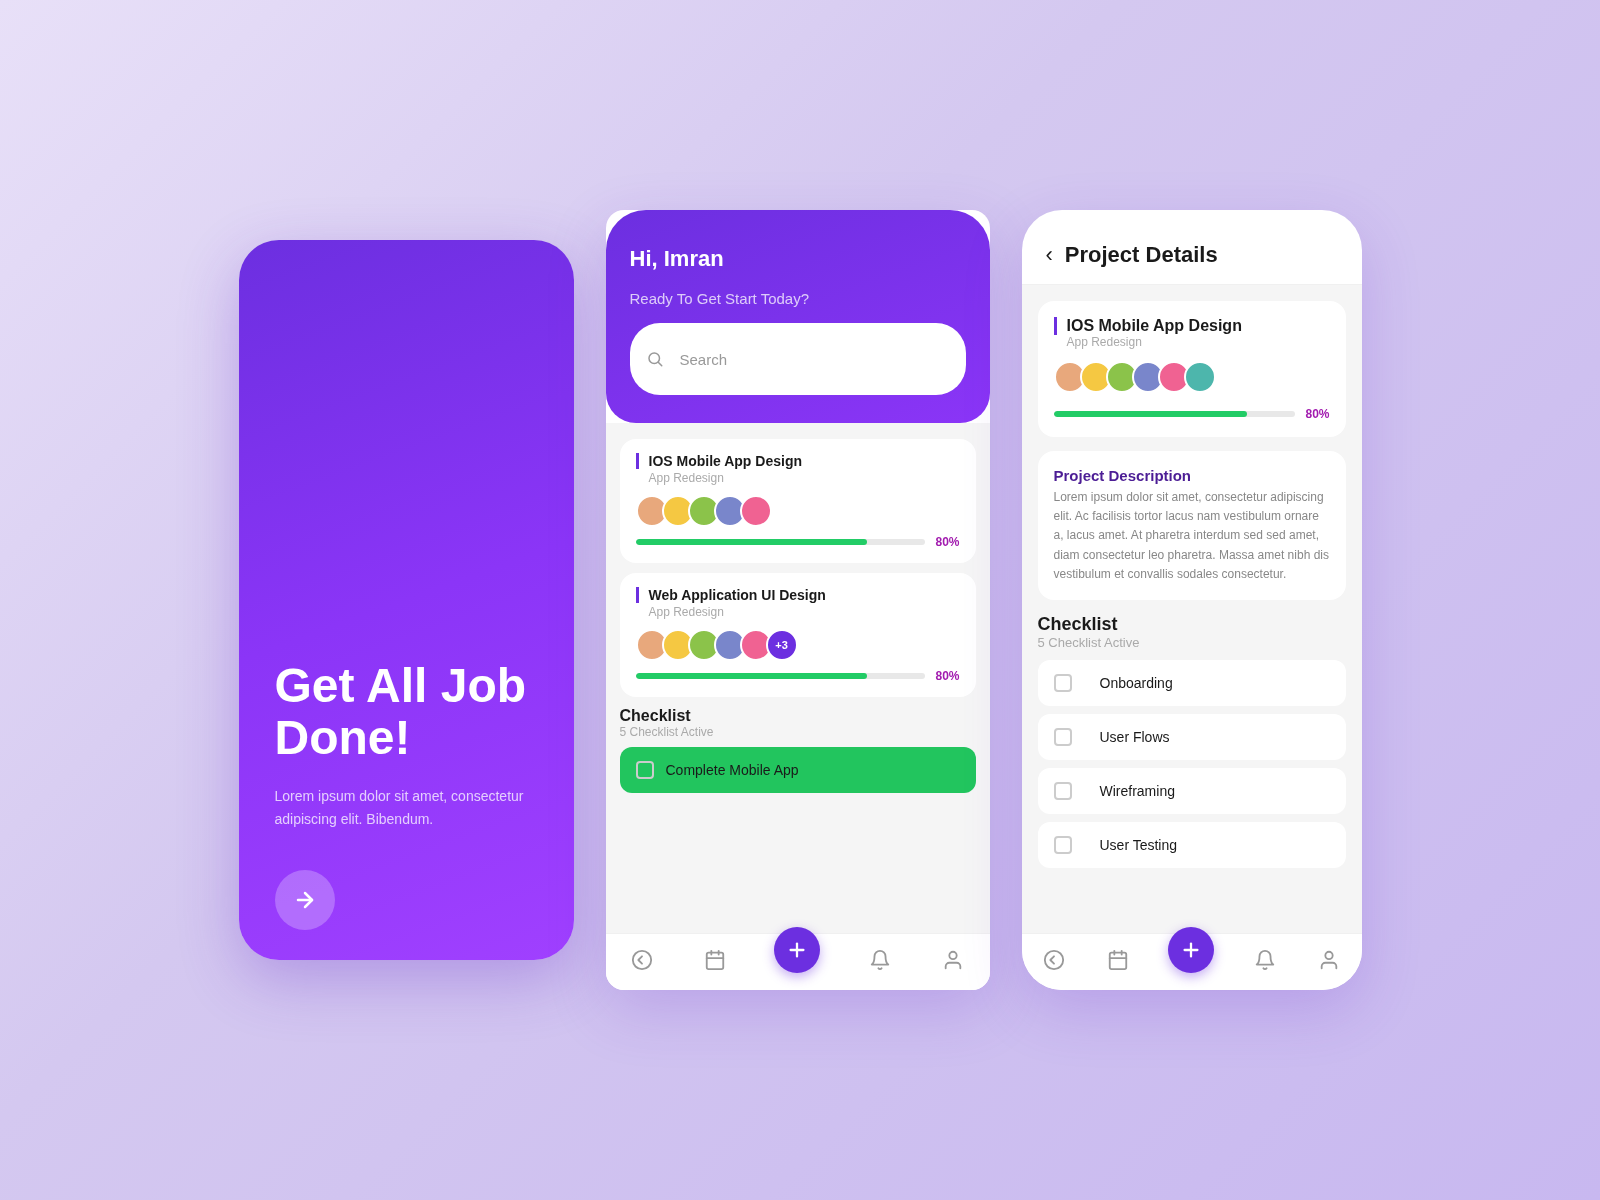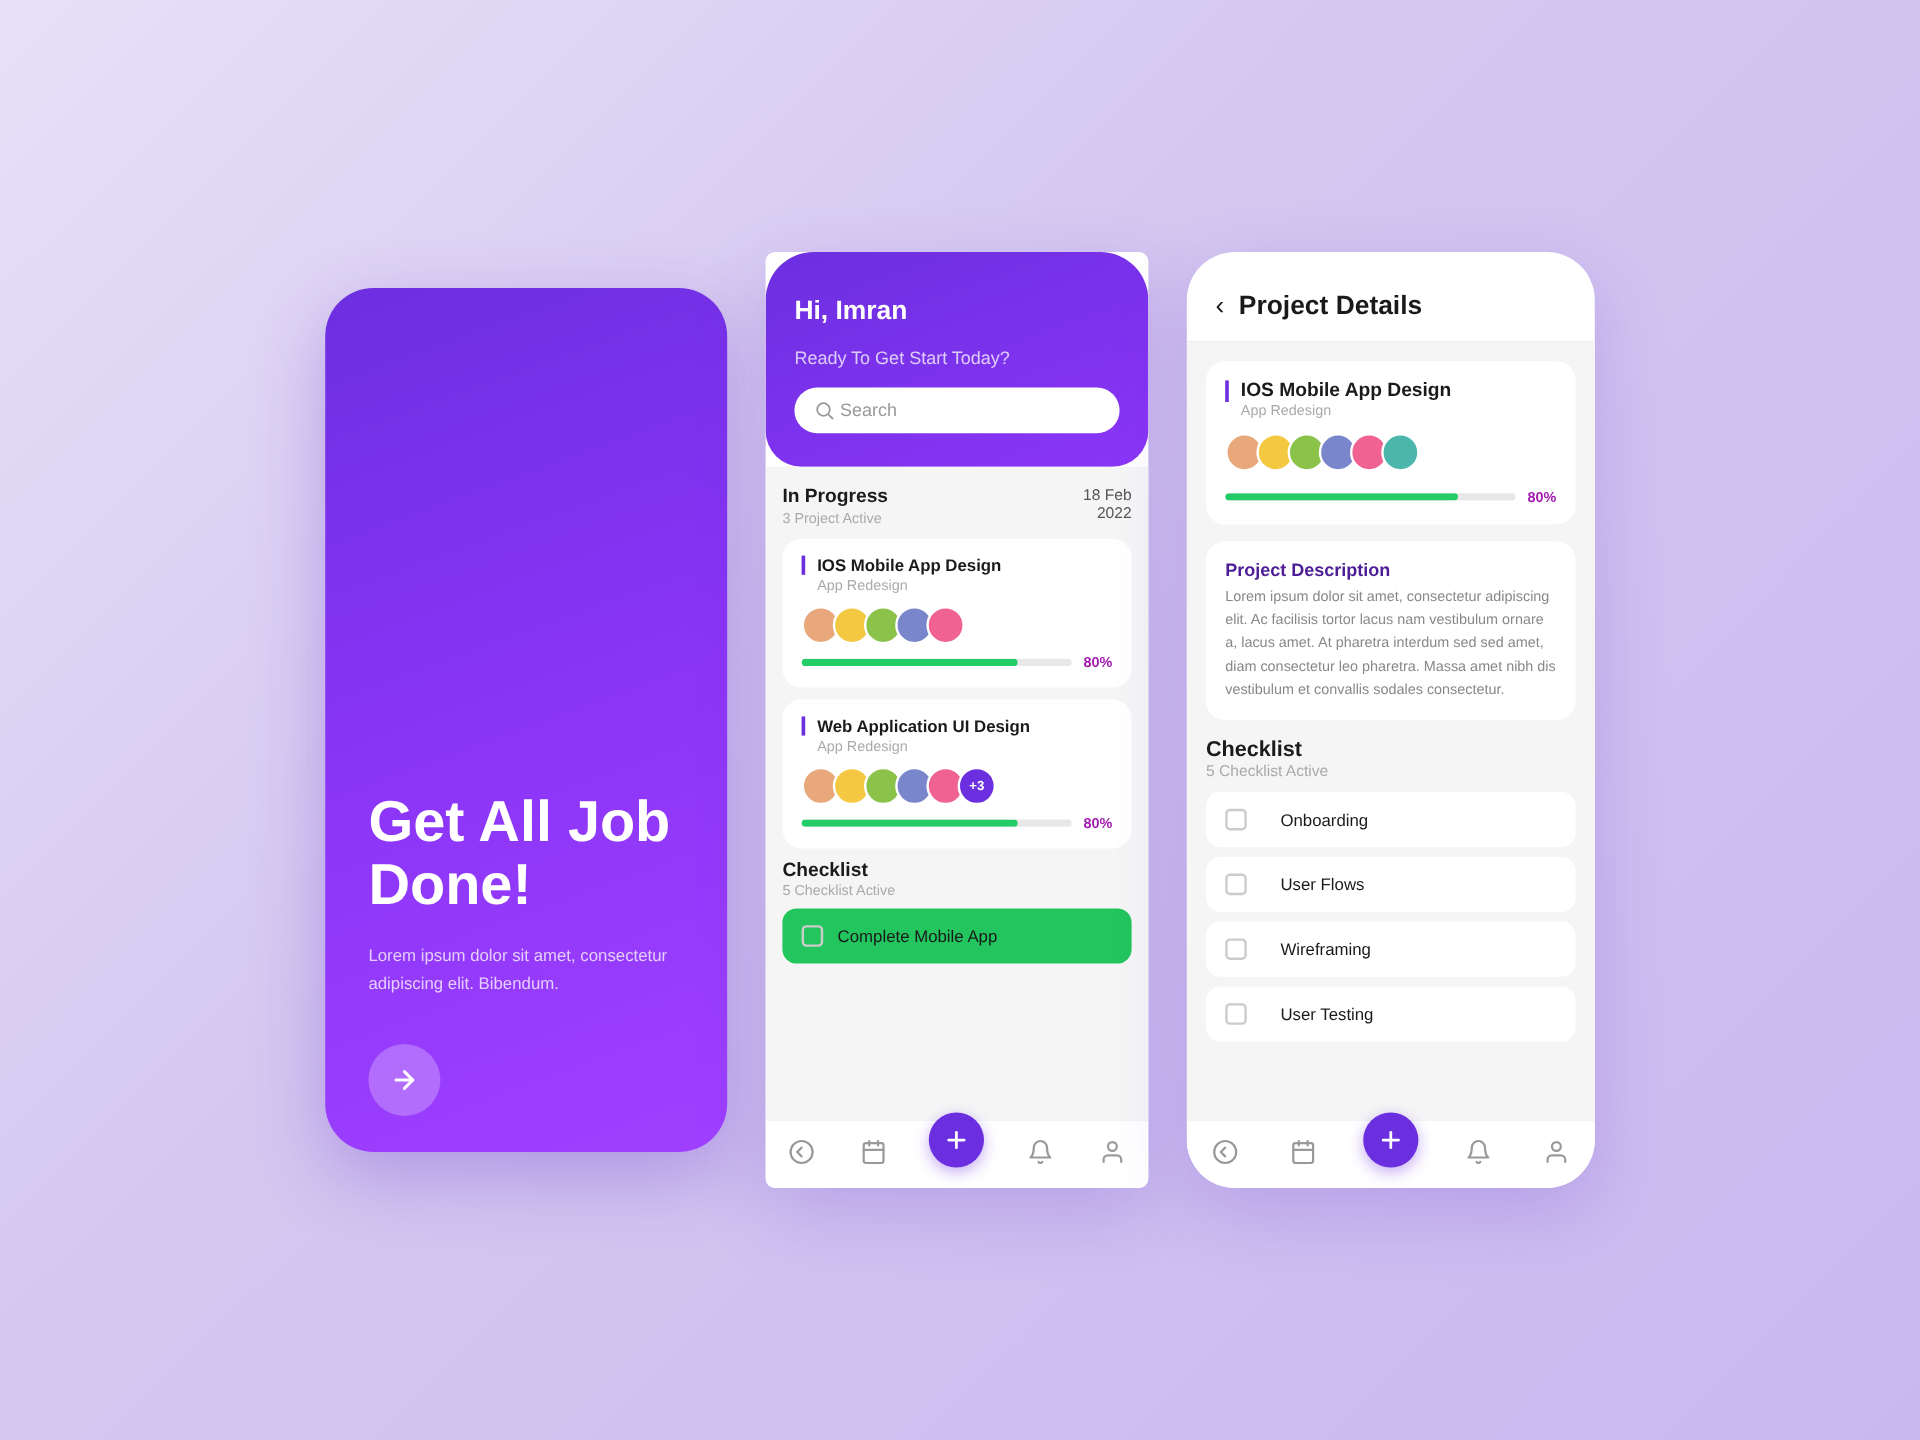--- a/index.html
+++ b/index.html
@@ -55,24 +55,24 @@
       justify-content: center;
       cursor: pointer;
     }
     .arrow-btn svg {
       width: 24px;
       height: 24px;
     }
 
     
     .screen2 {
-      width: 319px;
+      width: 384px;
       height: 780px;
       background: #fff;
-      border-radius: 8px;
+      border-radius: 18px;
       overflow: hidden;
       box-shadow: 0 20px 60px rgba(100,40,200,0.2);
       display: flex;
       flex-direction: column;
     }
     .screen2-header {
       background: linear-gradient(160deg, #6c2fe0 0%, #8b35f7 100%);
       padding: 36px 24px 28px;
       border-radius: 40px 40px 30px 30px;
     }
@@ -85,22 +85,22 @@
       font-size: 15px;
       color: rgba(255,255,255,0.75);
       margin-top: 18px;
       margin-bottom: 16px;
     }
     .search-bar {
       background: #fff;
       border-radius: 30px;
       display: flex;
       align-items: center;
-      padding: 10px 16px;
-      gap: 4px;
+      padding: 27px 16px;
+      gap: 16px;
     }
     .search-bar svg {
       width: 18px;
       height: 18px;
       color: #999;
     }
     .search-text {
       font-size: 15px;
       color: #999;
     }
@@ -390,30 +390,20 @@
       <div class="search-bar">
         <svg viewBox="0 0 24 24" fill="none" stroke="#999" stroke-width="2" stroke-linecap="round" stroke-linejoin="round">
           <circle cx="11" cy="11" r="7"></circle>
           <line x1="21" y1="21" x2="16.65" y2="16.65"></line>
         </svg>
         <span class="search-text">Search</span>
       </div>
     </div>
 
     <div class="screen2-body">
-      <div class="section-header">
-        <div>
-          <div class="section-title">In Progress</div>
-          <div class="section-sub">3 Project Active</div>
-        </div>
-        <div class="section-date">
-          <span>18 Feb</span><br>
-          <span>2022</span>
-        </div>
-      </div>
 
       <div class="project-card">
         <div class="project-card-title">IOS Mobile App Design</div>
         <div class="project-card-sub">App Redesign</div>
         <div class="avatars">
           <div class="avatar av1"></div>
           <div class="avatar av2"></div>
           <div class="avatar av3"></div>
           <div class="avatar av4"></div>
           <div class="avatar av5"></div>

